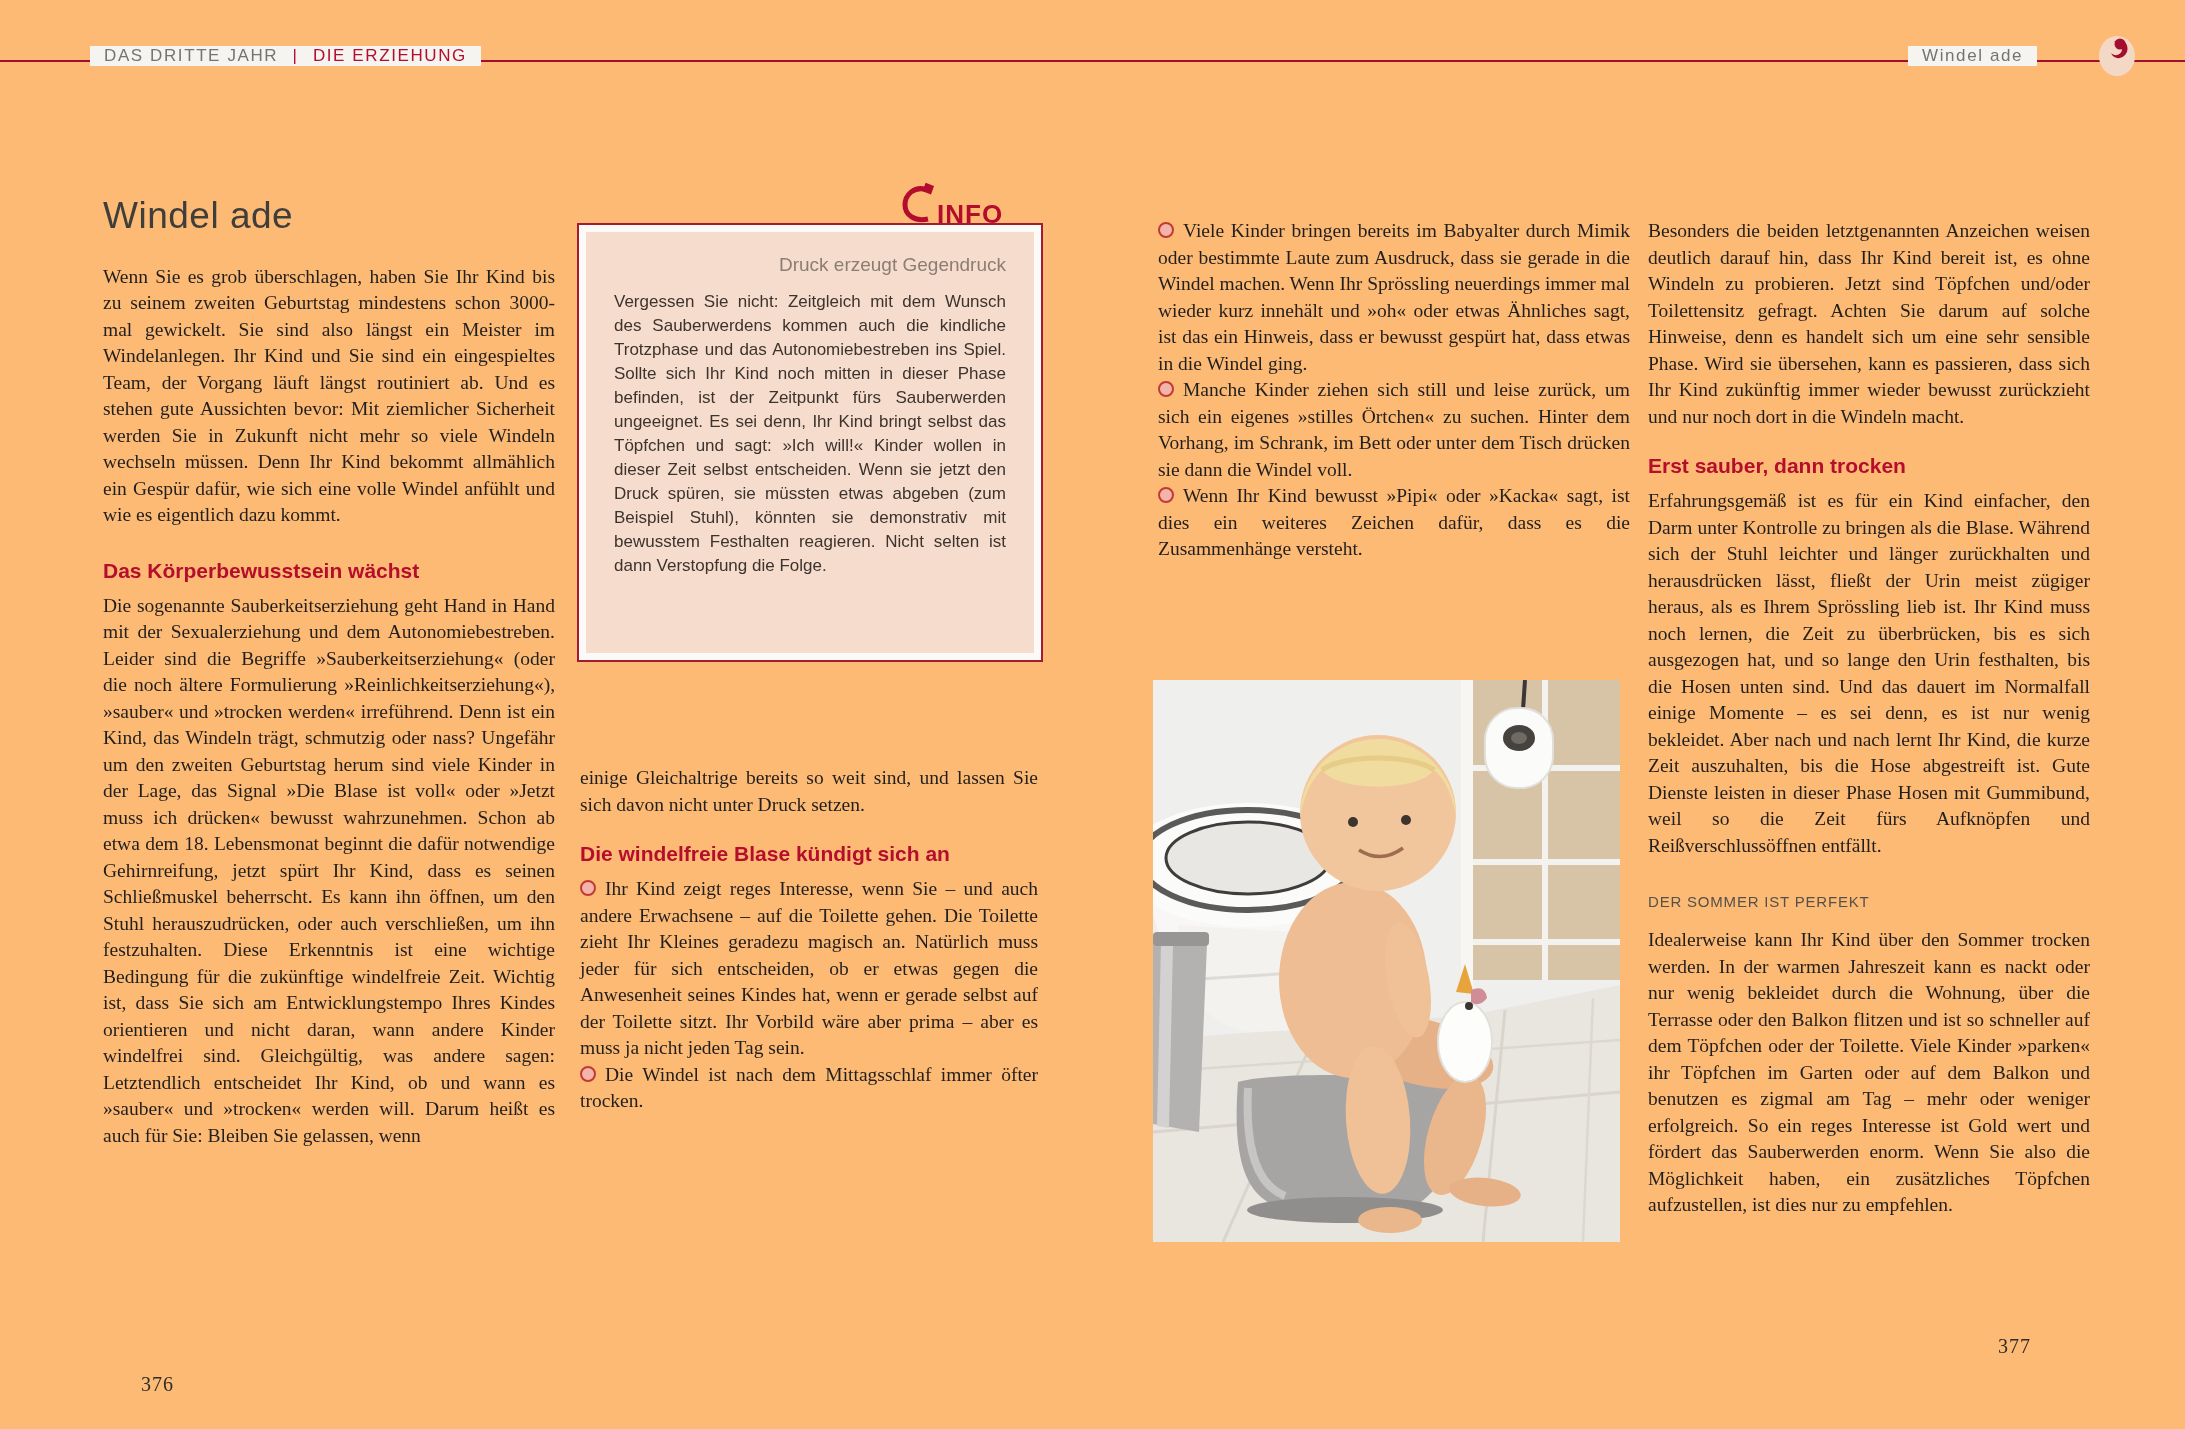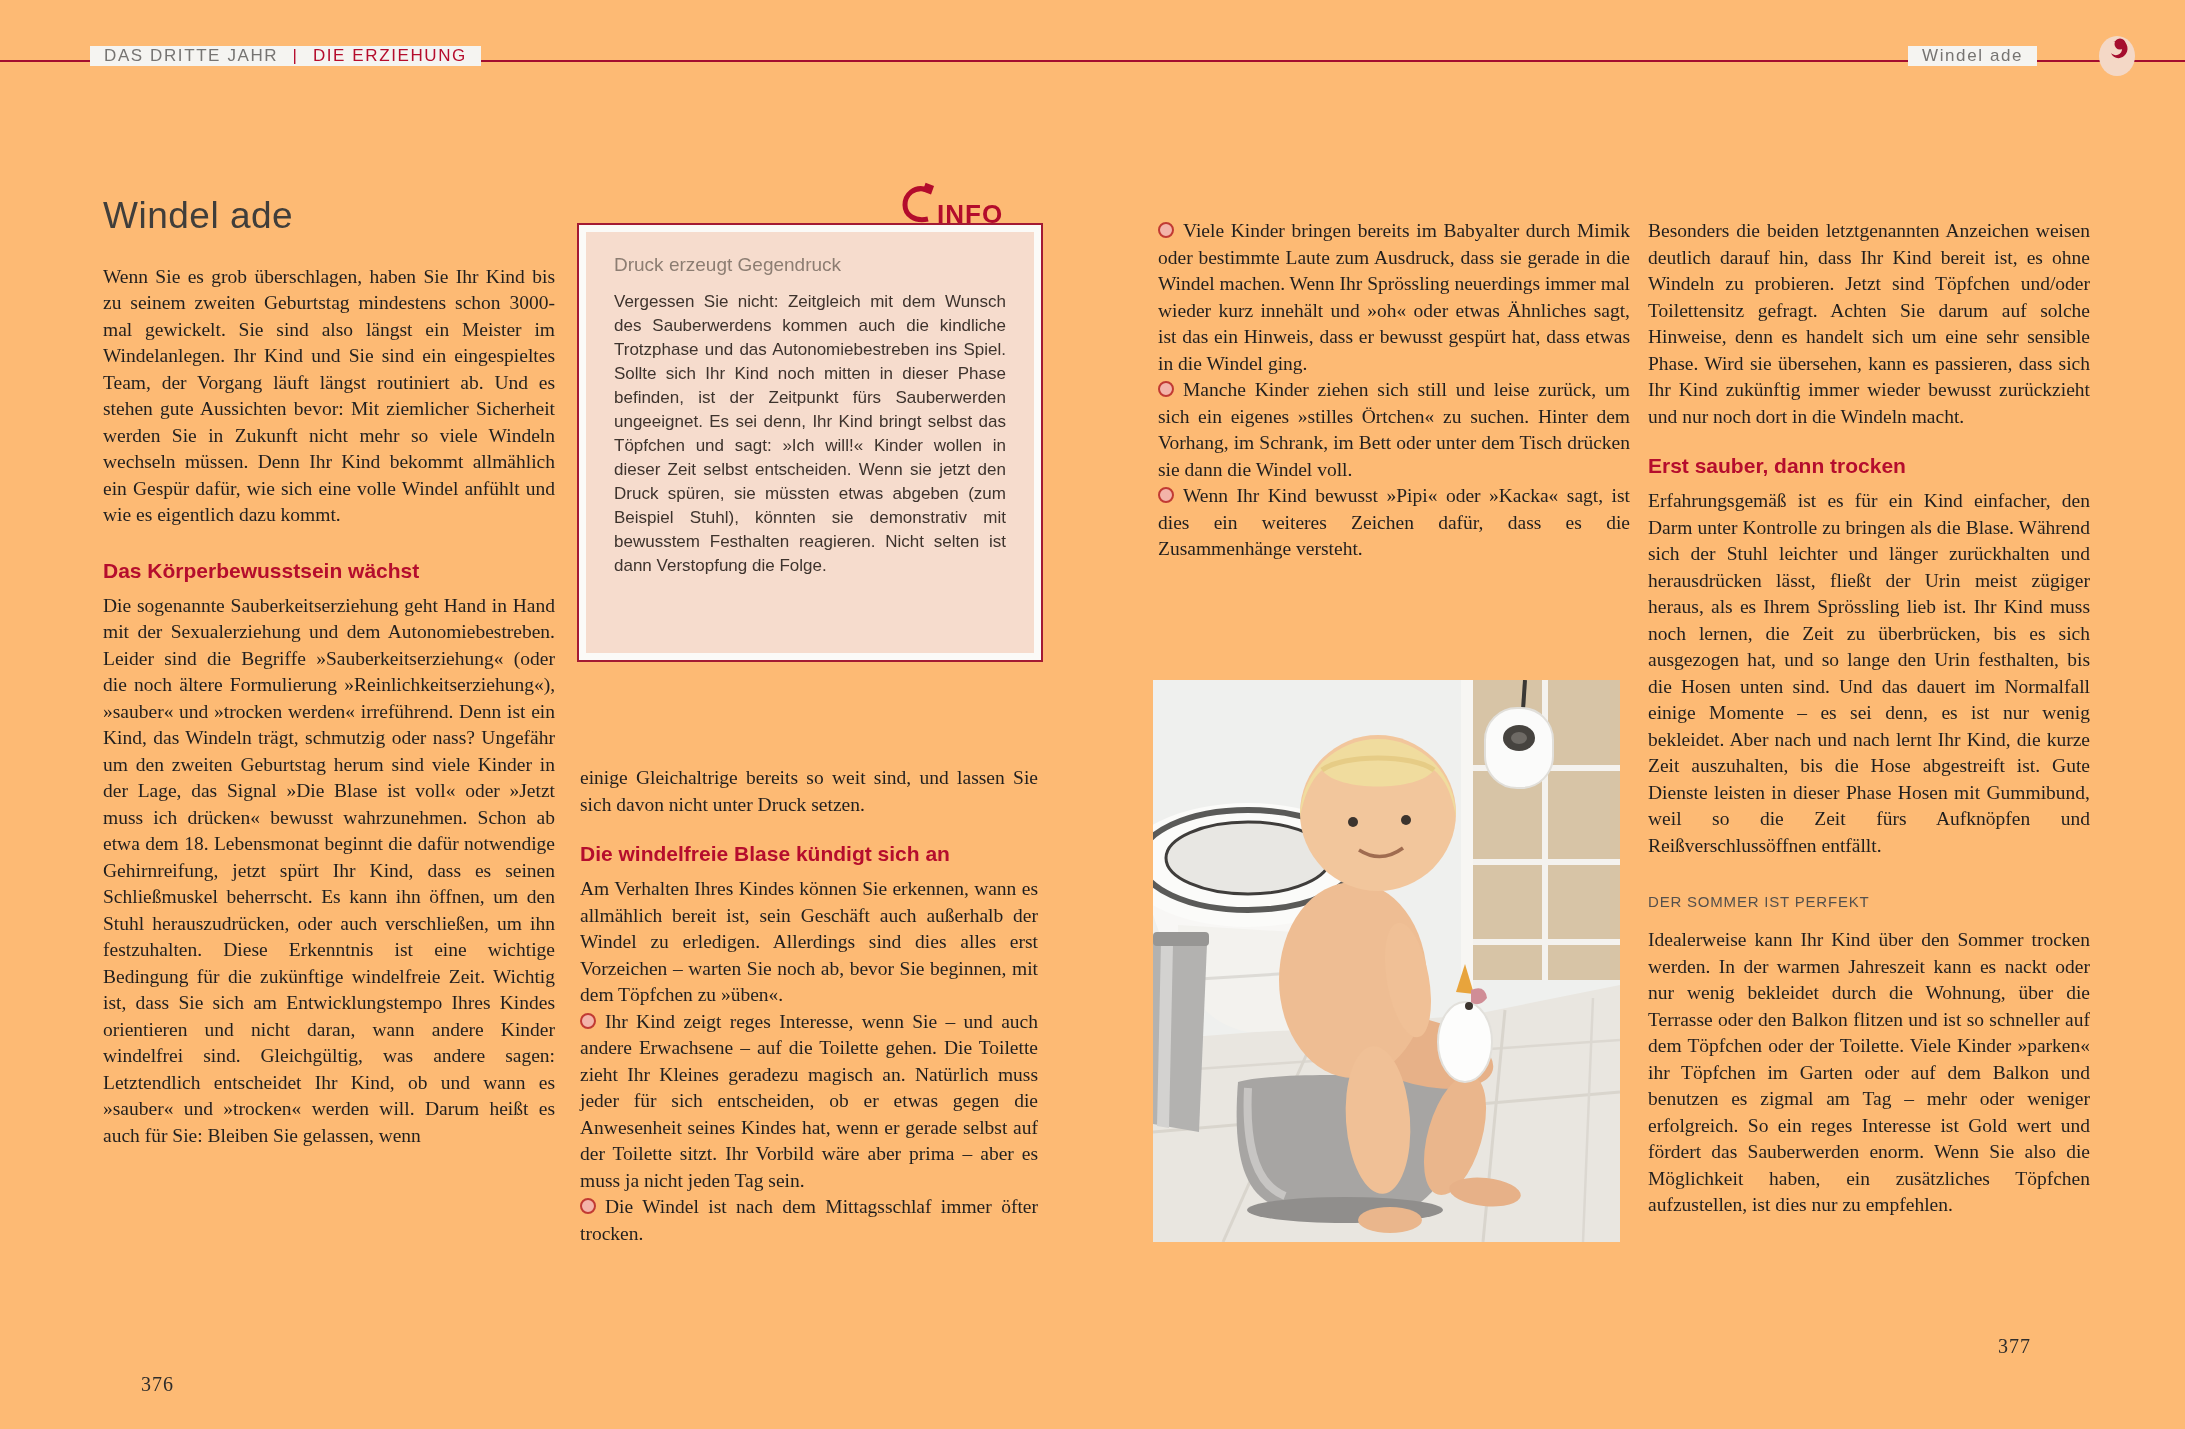--- a/index.html
+++ b/index.html
@@ -34,21 +34,21 @@
 
   
   .info-label{position:absolute;left:901px;top:182px;display:flex;align-items:flex-start;z-index:3;}
   .info-label .txt{font-family:"Liberation Sans",sans-serif;font-weight:bold;font-size:26px;color:#b30c2c;
                    letter-spacing:1px;margin-left:2px;line-height:1.3;margin-top:16px;}
   .info-box{position:absolute;left:577px;top:223px;width:466px;height:439px;border:2.5px solid #a31a33;
             background:#fbfaf7;box-sizing:border-box;z-index:1;}
   .info-inner{position:absolute;left:7px;top:7px;right:7px;bottom:7px;background:#f6dccd;
               padding:22px 28px;box-sizing:border-box;font-family:"Liberation Sans",sans-serif;
               text-align:justify;hyphens:auto;-webkit-hyphens:auto;}
-  .info-title{font-size:19px;color:#8c7d72;margin:0 0 14px 0;text-align:left;}
+  .info-title{font-size:19px;color:#8c7d72;margin:0 0 14px 0;text-align:right;}
   .info-body{font-size:17px;line-height:24px;color:#3d332d;margin:0;}
 
   
   .photo{position:absolute;left:1153px;top:680px;width:467px;height:562px;overflow:hidden;background:#eceae6;}
   .caption{position:absolute;left:1212px;top:1255px;width:414px;font-style:italic;font-size:18.5px;
            line-height:27px;color:#3e3935;text-align:left;}
 
   .pagenum{position:absolute;top:1335px;font-size:20px;color:#2f2d2b;letter-spacing:1px;}
   .pn-left{left:141px;margin-top:38px;}
   .pn-right{left:1998px;}
@@ -92,21 +92,20 @@
   <div class="info-box">
     <div class="info-inner">
       <p class="info-title">Druck erzeugt Gegendruck</p>
       <p class="info-body">Vergessen Sie nicht: Zeitgleich mit dem Wunsch des Sauberwerdens kommen auch die kindliche Trotzphase und das Autonomiebestreben ins Spiel. Sollte sich Ihr Kind noch mitten in dieser Phase befinden, ist der Zeitpunkt fürs Sauberwerden ungeeignet. Es sei denn, Ihr Kind bringt selbst das Töpfchen und sagt: »Ich will!« Kinder wollen in dieser Zeit selbst entscheiden. Wenn sie jetzt den Druck spüren, sie müssten etwas abgeben (zum Beispiel Stuhl), könnten sie demonstrativ mit bewusstem Festhalten reagieren. Nicht selten ist dann Verstopfung die Folge.</p>
     </div>
   </div>
 
   <div class="col" style="left:580px;top:765px;width:458px;">
     <p>einige Gleichaltrige bereits so weit sind, und lassen Sie sich davon nicht unter Druck setzen.</p>
     <h2 class="red" style="margin-top:24px;">Die windelfreie Blase kündigt sich an</h2>
-    <p>Am Verhalten Ihres Kindes können Sie erkennen, wann es allmählich bereit ist, sein Geschäft auch außerhalb der Windel zu erledigen. Allerdings sind dies alles erst Vorzeichen – warten Sie noch ab, bevor Sie beginnen, mit dem Töpfchen zu »üben«.</p>
     <p class="bullet-item"><span class="bullet"></span><span>Ihr Kind zeigt reges Interesse, wenn Sie – und auch andere Erwachsene – auf die Toilette gehen. Die Toilette zieht Ihr Kleines geradezu magisch an. Natürlich muss jeder für sich entscheiden, ob er etwas gegen die Anwesenheit seines Kindes hat, wenn er gerade selbst auf der Toilette sitzt. Ihr Vorbild wäre aber prima – aber es muss ja nicht jeden Tag sein.</span></p>
     <p class="bullet-item"><span class="bullet"></span><span>Die Windel ist nach dem Mittagsschlaf immer öfter trocken.</span></p>
   </div>
 
   <div class="col" style="left:1158px;top:218px;width:472px;">
     <p class="bullet-item"><span class="bullet"></span><span>Viele Kinder bringen bereits im Babyalter durch Mimik oder bestimmte Laute zum Ausdruck, dass sie gerade in die Windel machen. Wenn Ihr Sprössling neuerdings immer mal wieder kurz innehält und »oh« oder etwas Ähnliches sagt, ist das ein Hinweis, dass er bewusst gespürt hat, dass etwas in die Windel ging.</span></p>
     <p class="bullet-item"><span class="bullet"></span><span>Manche Kinder ziehen sich still und leise zurück, um sich ein eigenes »stilles Örtchen« zu suchen. Hinter dem Vorhang, im Schrank, im Bett oder unter dem Tisch drücken sie dann die Windel voll.</span></p>
     <p class="bullet-item"><span class="bullet"></span><span>Wenn Ihr Kind bewusst »Pipi« oder »Kacka« sagt, ist dies ein weiteres Zeichen dafür, dass es die Zusammenhänge versteht.</span></p>
   </div>
 

